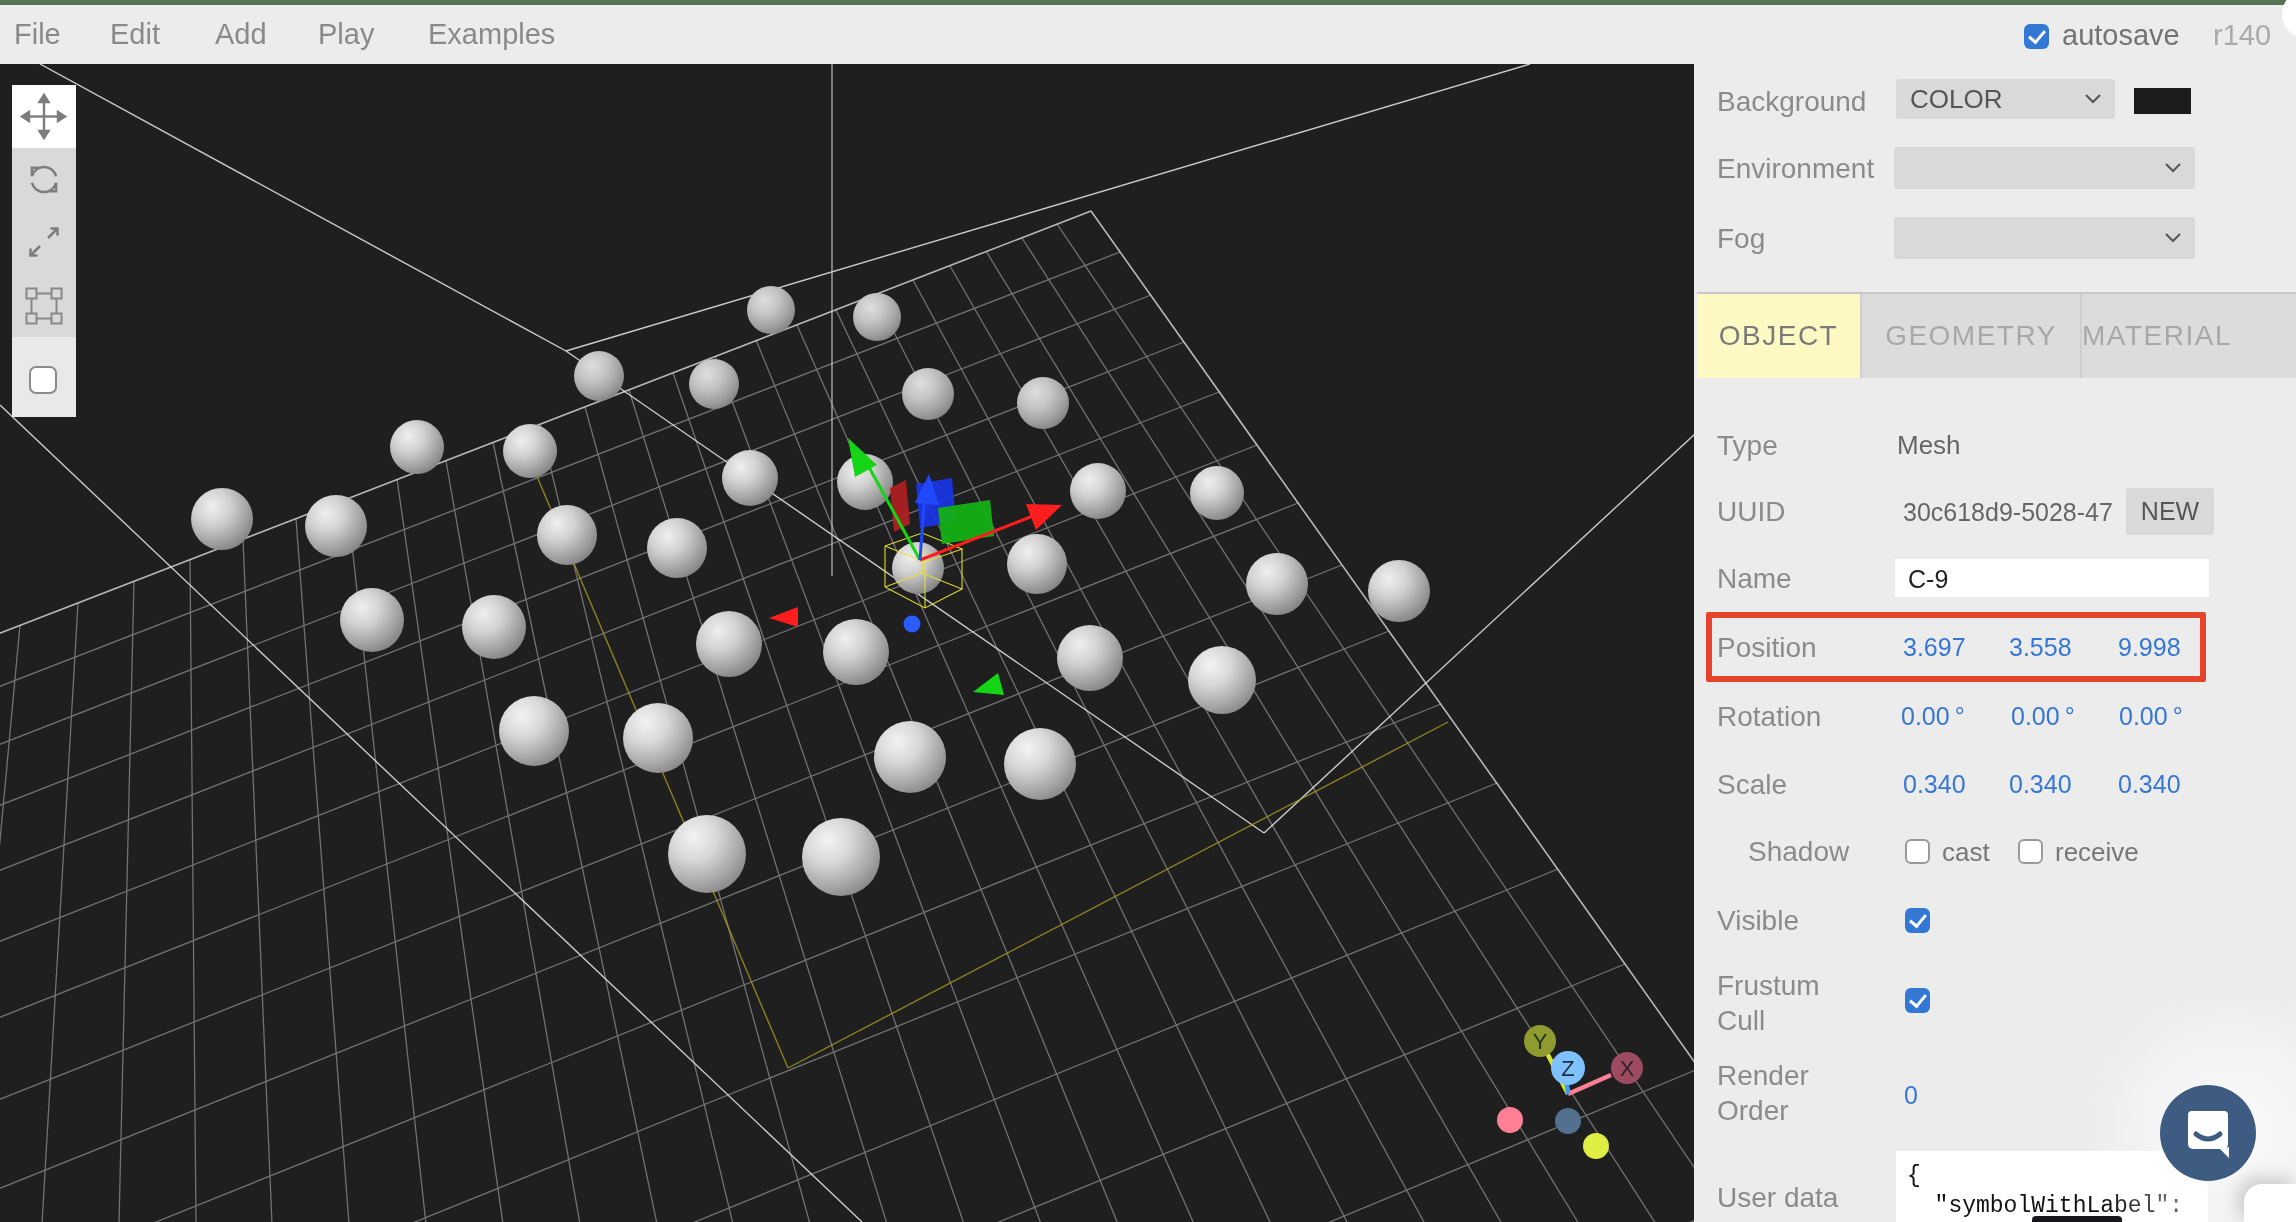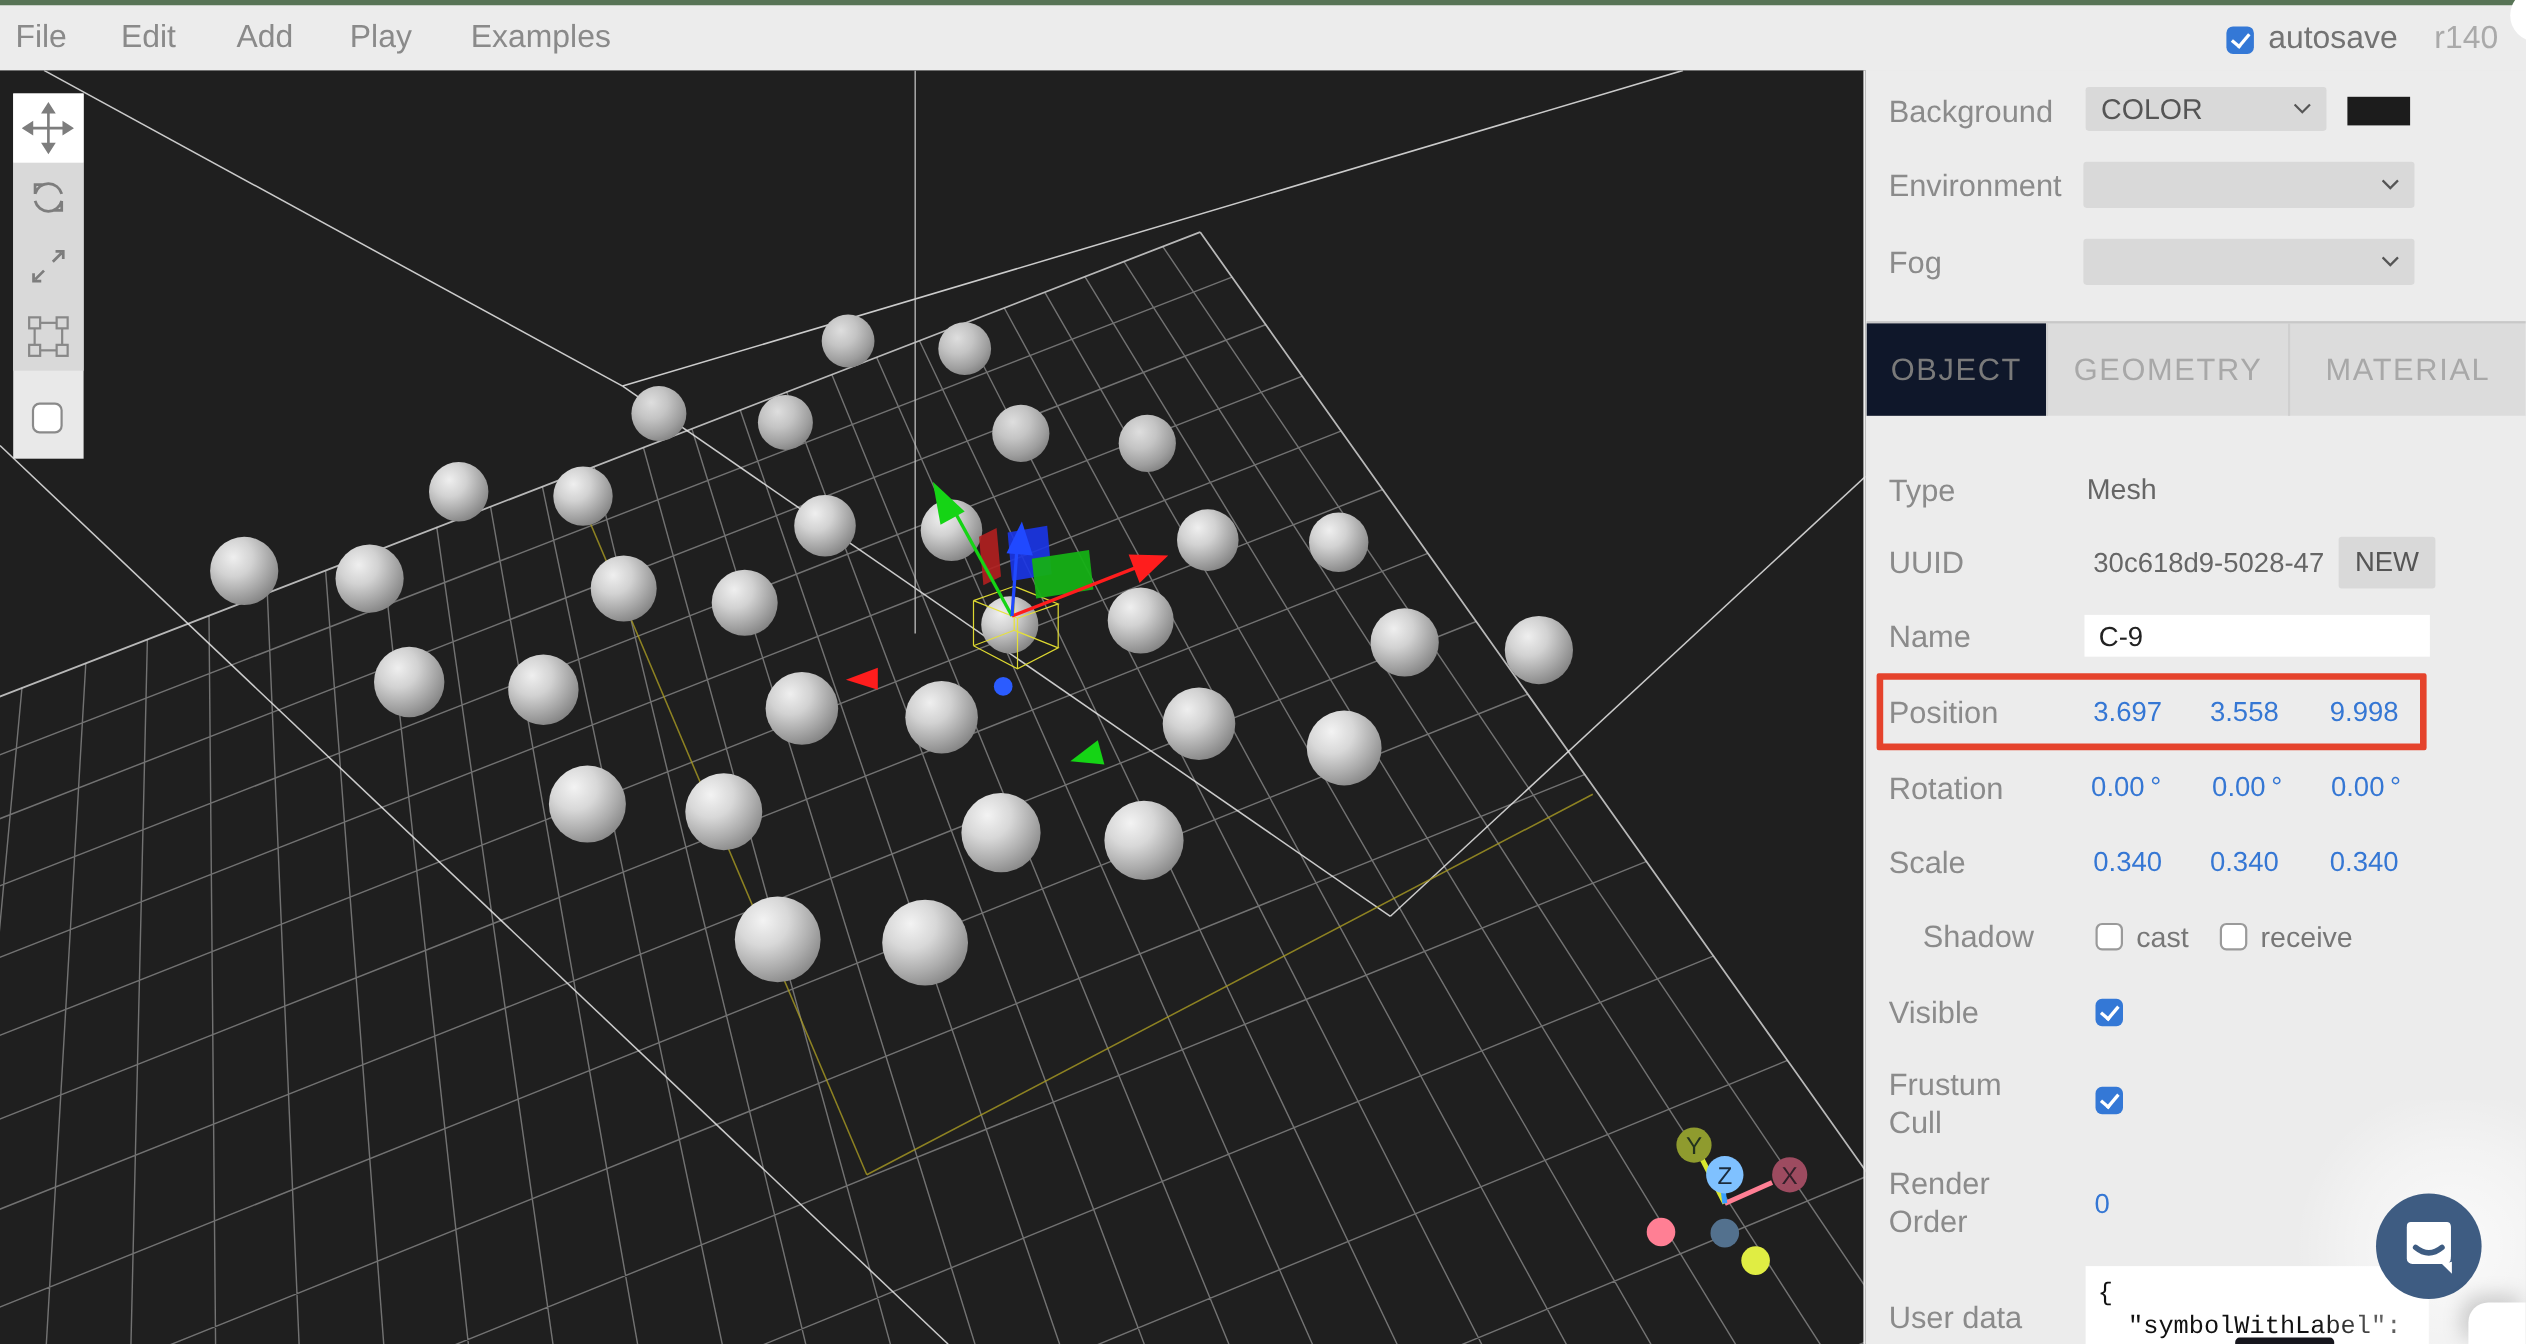--- a/index.html
+++ b/index.html
@@ -171,23 +171,23 @@
     </svg>
   </div>
 <div class="lbl" style="left:1717px;top:221px">Fog</div>
 <div class="sel" style="left:1894px;top:217px;width:301px;height:42px">
 <svg class="chev" viewBox="0 0 16 10">
       <path d="M1 1 L8 8 L15 1" stroke="#555" stroke-width="2" fill="none"></path>
     </svg>
   </div>
 
 <div class="abs" style="left:1697px;top:292px;width:599px;height:86px;background:#dcdcdc;border-top:2px solid #c8c8c8"></div>
-<div class="abs" style="left:1697px;top:294px;width:163px;height:84px;background:#0f172a;color:#7a7a7a;font-size:28px;letter-spacing:1.5px;text-align:center;line-height:84px">OBJECT</div>
+<div class="abs" style="left:1697px;top:294px;width:163px;height:84px;background:#fef9c3;color:#7a7a7a;font-size:28px;letter-spacing:1.5px;text-align:center;line-height:84px">OBJECT</div>
 <div class="abs" style="left:1860px;top:294px;width:220px;height:84px;color:#a8a8a8;font-size:28px;letter-spacing:1.5px;text-align:center;line-height:84px;border-left:2px solid #cfcfcf">GEOMETRY</div>
-<div class="abs" style="left:2080px;top:294px;width:216px;height:84px;color:#a8a8a8;font-size:28px;letter-spacing:1.5px;text-align:center;line-height:84px;border-left:2px solid #cfcfcf">MATERIAL</div>
+<div class="abs" style="left:2080px;top:294px;width:216px;height:84px;color:#a8a8a8;font-size:28px;letter-spacing:1.5px;line-height:84px;border-left:2px solid #cfcfcf">MATERIAL</div>
 
 <div class="lbl" style="left:1717px;top:428px">Type</div>
 <div class="abs" style="left:1897px;top:428px;color:#666;font-size:26px;line-height:34px">Mesh</div>
 <div class="lbl" style="left:1717px;top:494px">UUID</div>
 <div class="abs" style="left:1903px;top:496px;color:#666;font-size:25px;line-height:32px">30c618d9-5028-47</div>
 <div class="abs" style="left:2126px;top:488px;width:88px;height:47px;background:#d9d9d9;border-radius:3px;color:#555;font-size:25px;text-align:center;line-height:47px">NEW</div>
 <div class="lbl" style="left:1717px;top:561px">Name</div>
 <div class="abs" style="left:1895px;top:559px;width:314px;height:38px;background:#fff"></div>
 <div class="abs" style="left:1908px;top:563px;color:#222;font-size:25px;line-height:32px">C-9</div>
 <div class="abs" style="left:1706px;top:612px;width:500px;height:70px;border:6px solid #e5432c;border-radius:2px"></div>

